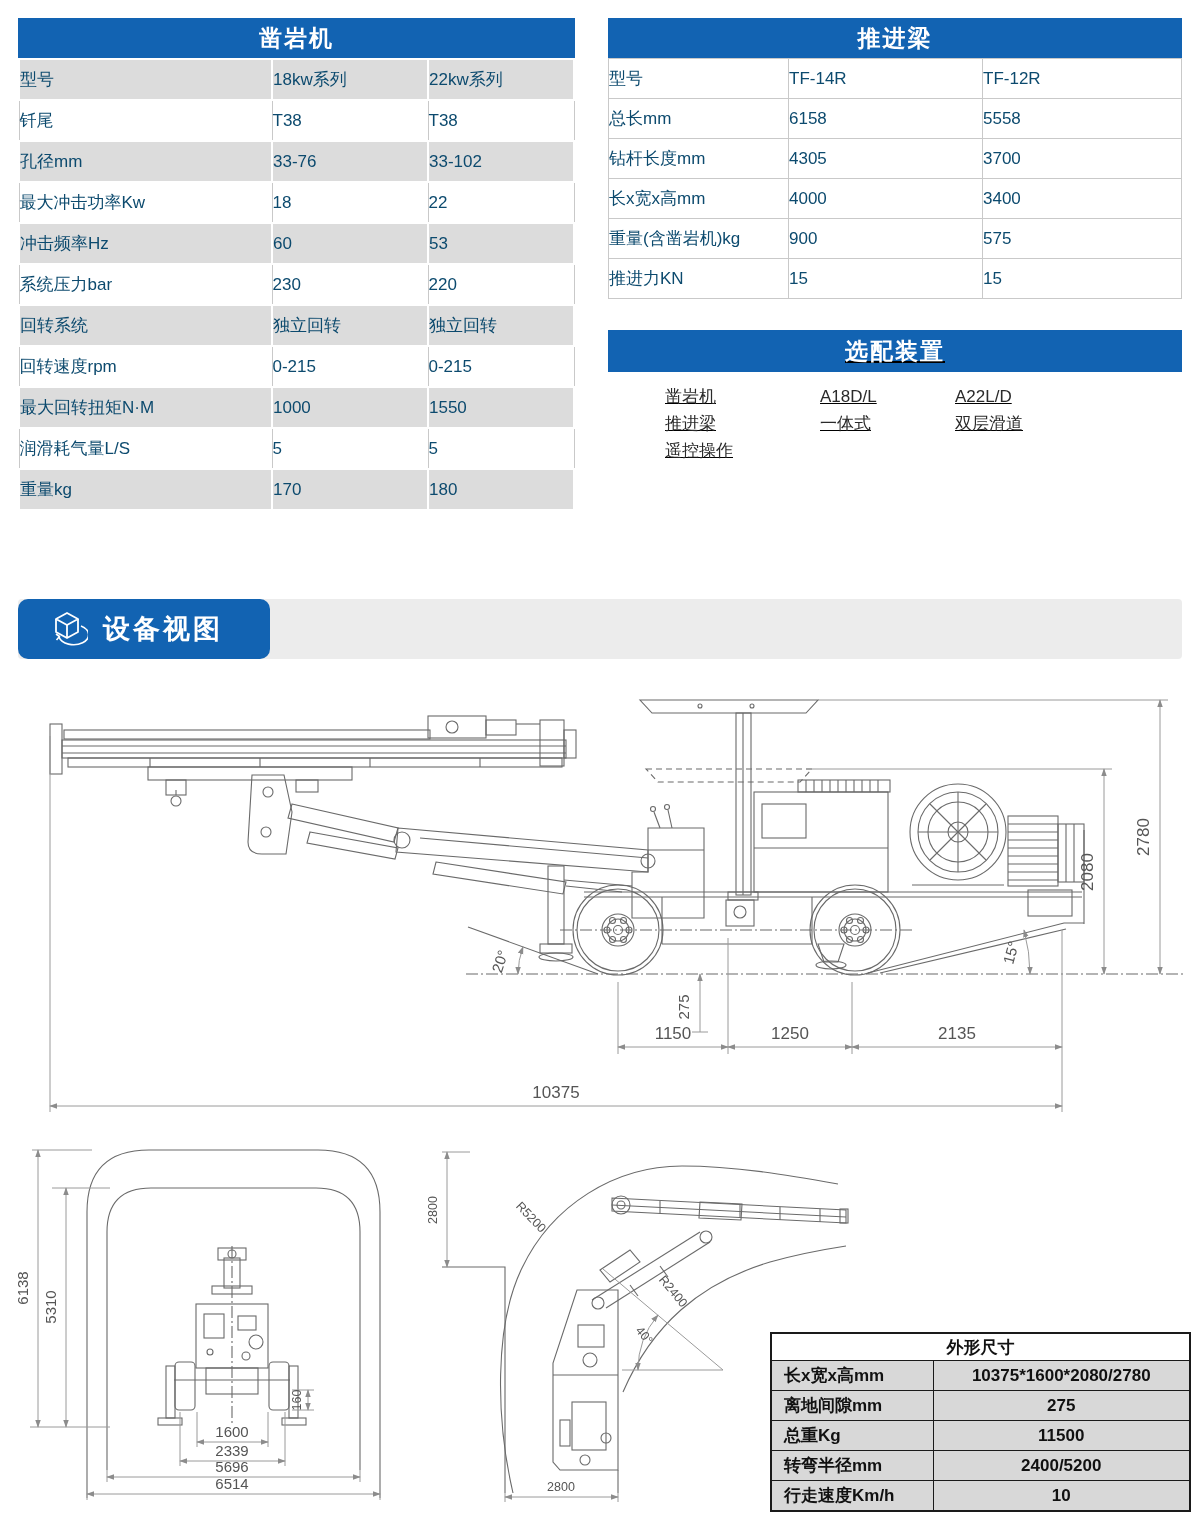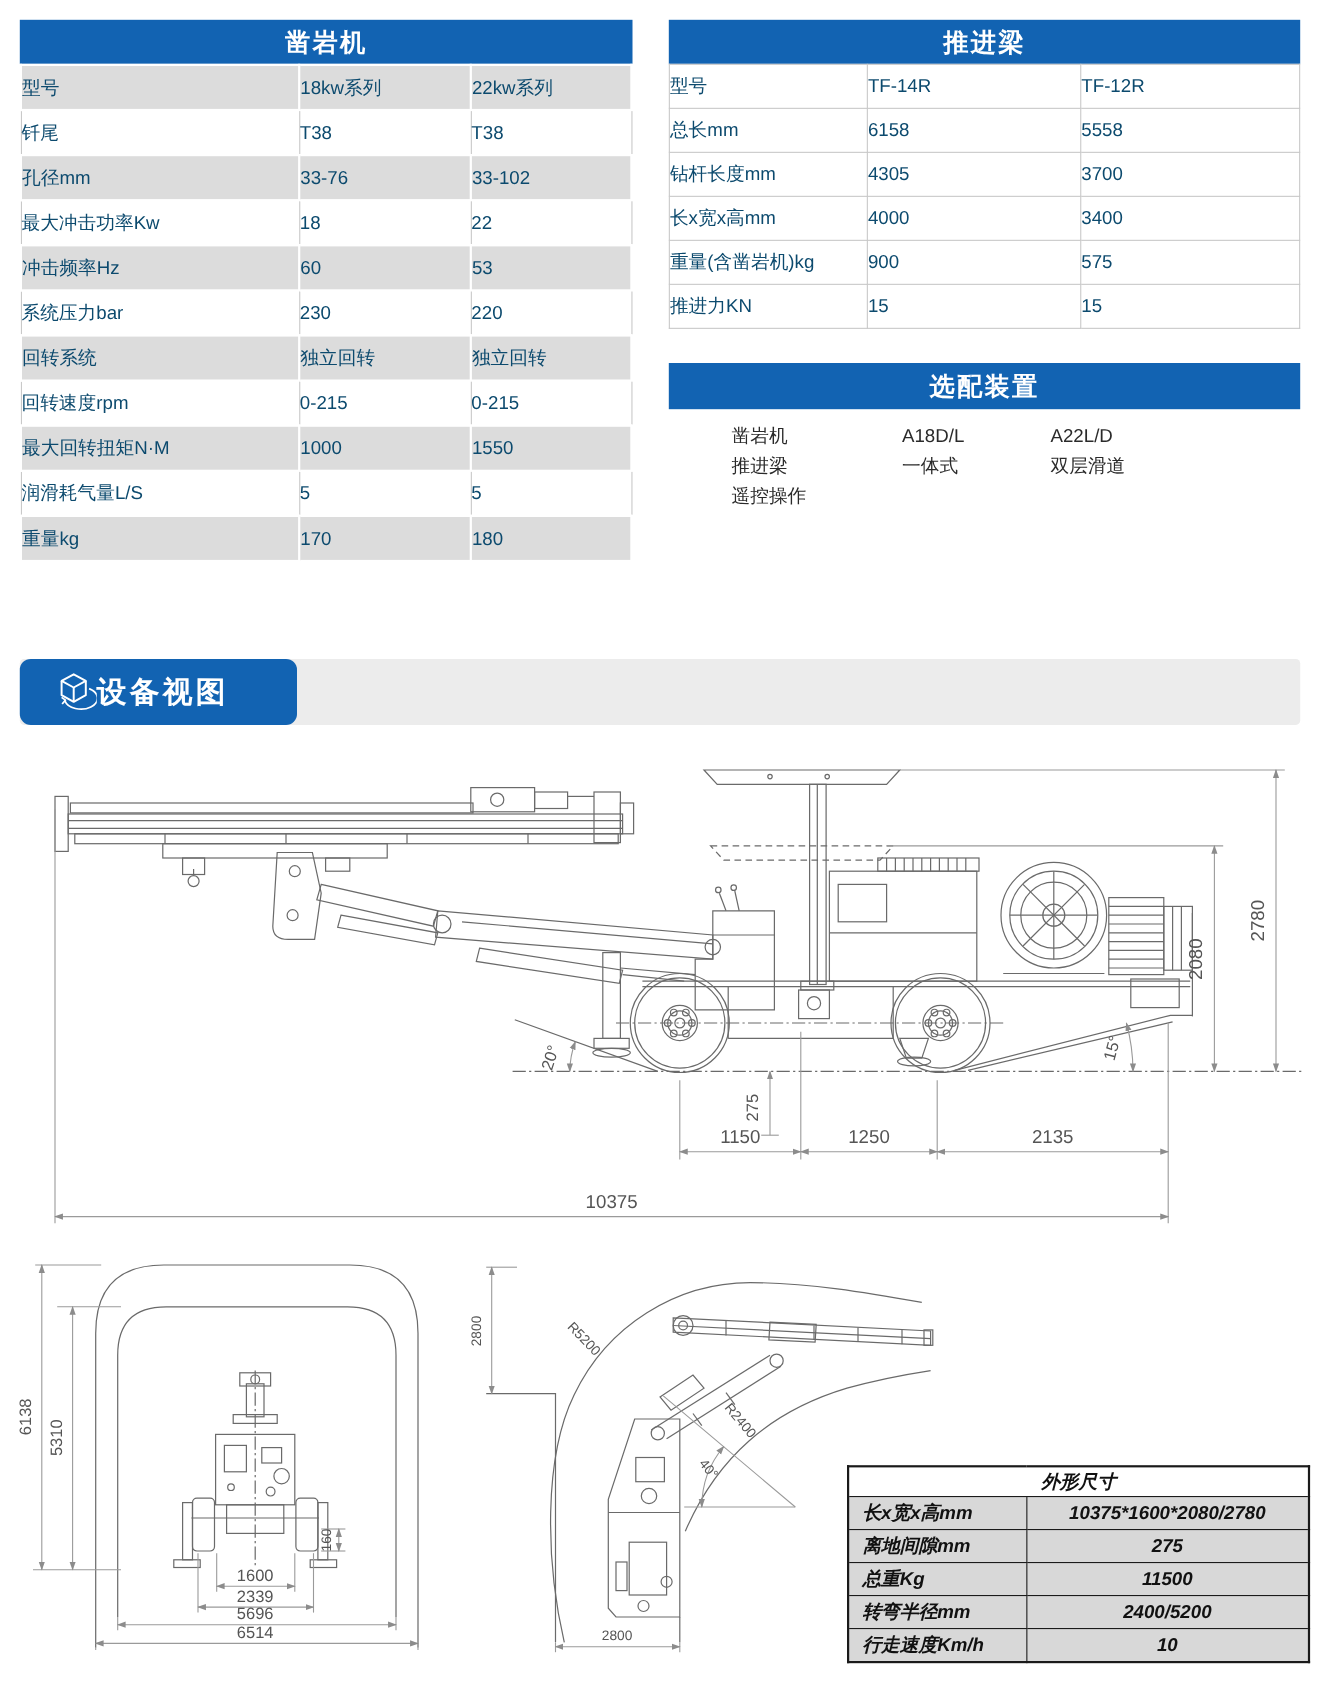--- a/index.html
+++ b/index.html
@@ -15,26 +15,26 @@
   .t-left tr:nth-child(even) td{background:#fff;border:1px solid #c9c9c9;}
   .t-right td{background:#fff;border:1px solid #c9c9c9;height:42px;}
 
   .opt-list{padding:11px 0 0 57px;font-size:17px;color:#2a2a2a;}
   .opt-row{display:flex;line-height:27px;}
   .opt-row .c1{width:155px;}
   .opt-row .c2{width:135px;}
 
   .section-bar{position:absolute;left:18px;top:599px;width:1164px;height:60px;background:#ececec;border-radius:4px;}
   .section-tab{position:absolute;left:0;top:0;width:252px;height:60px;background:#1263b2;border-radius:10px;
-               display:flex;align-items:center;padding-left:28px;box-sizing:border-box;}
+               display:flex;align-items:center;gap:15px;padding-left:28px;box-sizing:border-box;}
   .section-tab .ttl{color:#fff;font-size:27px;font-weight:bold;letter-spacing:3px;}
 
   .dims-card{position:absolute;left:770px;top:1332px;width:421px;}
   table.dims{width:100%;border-collapse:collapse;table-layout:fixed;font-size:17px;color:#111;font-weight:600;}
-  table.dims td{border:1px solid #1a1a1a;background:#d8d8d8;height:29px;padding:0 0 0 12px;font-style:italic;}
+  table.dims td{border:1px solid #1a1a1a;background:#d8d8d8;height:29px;padding:0 0 0 12px;}
   table.dims td.val{text-align:center;padding:0;}
   table.dims td.hd{background:#fff;text-align:center;padding:0;height:26px;}
   table.dims{border:2px solid #1a1a1a;}
 
   svg .m{stroke:#6a6a6a;fill:none;stroke-width:1.1;}
   svg .d{stroke:#9a9a9a;fill:none;stroke-width:1;}
   svg .dd{stroke-dasharray:12 3 2 3;}
   svg .ds{stroke-dasharray:6 4;}
   svg text{fill:#555;font-family:"Liberation Sans","DejaVu Sans",sans-serif;}
   .t17{font-size:17px;} .t15{font-size:15px;} .t12{font-size:12.5px;}
@@ -148,21 +148,21 @@
           </tr>
       <tr>
             <td>推进力KN</td>
             <td>15</td>
             <td>15</td>
           </tr>
     </tbody>
       </table>
   </div>
 
-  <div class="card" style="left:608px;top:330px;width:574px;">
+  <div class="card" style="left:608px;top:330px;width:574px;text-decoration:underline;">
     <div class="card-h" style="height:42px;line-height:42px;">选配装置</div>
     <div class="opt-list">
       <div class="opt-row">
           <span class="c1">凿岩机</span>
           <span class="c2">A18D/L</span>
           <span>A22L/D</span>
         </div>
       <div class="opt-row">
           <span class="c1">推进梁</span>
           <span class="c2">一体式</span>

